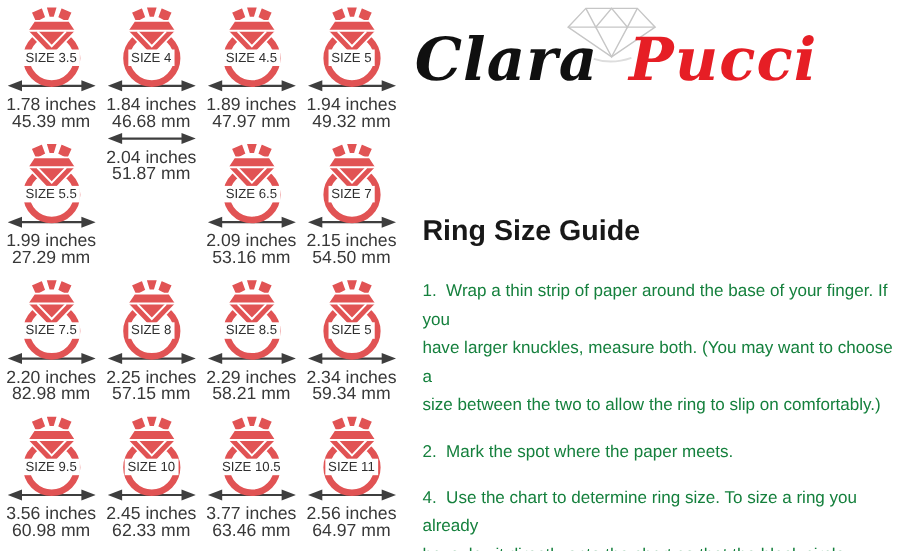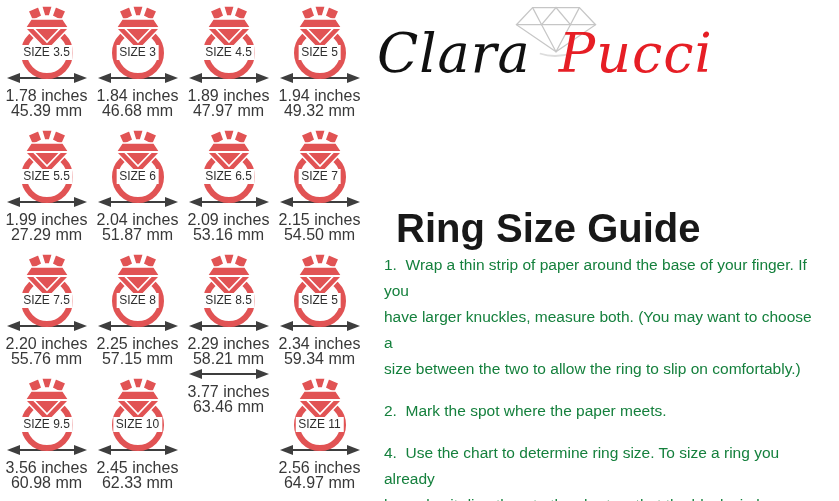--- a/index.html
+++ b/index.html
@@ -27,28 +27,28 @@
   .arrow polygon{fill:#3e3e3e;}
   .meas{margin-top:4px;text-align:center;font-size:16px;line-height:14.5px;color:#383838;}
   .meas span{display:block;}
   
   .logo{position:absolute;left:377px;top:0;width:440px;height:110px;}
   .logo-diamond{position:absolute;left:134px;top:3px;}
   .logo-diamond .line{fill:none;stroke:#c6c6c6;stroke-width:1.4px;}
   .logo-diamond .shadow{fill:none;stroke:#ddd;stroke-width:2px;}
   .logo-text{
     position:absolute;top:24px;left:0;width:440px;white-space:nowrap;
-    font-family:"DejaVu Serif", serif;font-style:italic;font-weight:normal;
+    font-family:"DejaVu Serif", serif;font-style:italic;font-weight:bold;
     font-size:54px;line-height:60px;letter-spacing:1px;
   }
   .logo-first{color:#101010;}
   .logo-second{color:var(--brand-red);margin-left:28px;}
   .guide-title{
-    position:absolute;left:384px;top:194px;margin:12px;
-    font-size:40px;font-weight:bold;color:#181818;letter-spacing:0;
+    position:absolute;left:384px;top:194px;margin:0;
+    font-size:26px;font-weight:bold;color:#181818;letter-spacing:0;
   }
   .steps{position:absolute;left:384px;top:252px;width:436px;}
   .step{
     font-size:15.5px;line-height:26px;color:#15803d;
     margin:0 0 16px 0;white-space:pre-wrap;
   }
 </style>
 </head>
 <body>
 
@@ -83,21 +83,21 @@
     <div class="icon-wrap">
       <svg width="72" height="76" viewBox="0 0 72 76">
         <circle class="band" cx="36" cy="48" r="23"></circle>
         <polygon class="gem" points="30.5,1 41.5,1 38.5,11 33.5,11"></polygon>
         <polygon class="gem" points="17,6 27.5,1.5 31,11 21.5,16"></polygon>
         <polygon class="gem" points="55,6 44.5,1.5 41,11 50.5,16"></polygon>
         <polygon class="gem" points="20,14 52,14 58,23 36,46 14,23"></polygon>
         <polyline class="facet" points="14,23 58,23"></polyline>
         <polyline class="facet" points="23,23.5 36,37 49,23.5"></polyline>
       </svg>
-      <span class="size-label">SIZE 3</span>
+      <span class="size-label">SIZE 4</span>
     </div>
     <svg class="arrow" width="80" height="14" viewBox="0 0 80 14">
       <line x1="10" y1="7" x2="70" y2="7"></line>
       <polygon points="0,7 13,2 13,12"></polygon>
       <polygon points="80,7 67,2 67,12"></polygon>
     </svg>
     <div class="meas">
       <span>1.84 inches</span>
       <span>46.68 mm</span>
     </div>
@@ -169,32 +169,20 @@
       <polygon points="0,7 13,2 13,12"></polygon>
       <polygon points="80,7 67,2 67,12"></polygon>
     </svg>
     <div class="meas">
       <span>1.99 inches</span>
       <span>27.29 mm</span>
     </div>
   </div>
 
   <div class="cell">
-    <div class="icon-wrap">
-      <svg width="72" height="76" viewBox="0 0 72 76">
-        <circle class="band" cx="36" cy="48" r="23"></circle>
-        <polygon class="gem" points="30.5,1 41.5,1 38.5,11 33.5,11"></polygon>
-        <polygon class="gem" points="17,6 27.5,1.5 31,11 21.5,16"></polygon>
-        <polygon class="gem" points="55,6 44.5,1.5 41,11 50.5,16"></polygon>
-        <polygon class="gem" points="20,14 52,14 58,23 36,46 14,23"></polygon>
-        <polyline class="facet" points="14,23 58,23"></polyline>
-        <polyline class="facet" points="23,23.5 36,37 49,23.5"></polyline>
-      </svg>
-      <span class="size-label">SIZE 6</span>
-    </div>
     <svg class="arrow" width="80" height="14" viewBox="0 0 80 14">
       <line x1="10" y1="7" x2="70" y2="7"></line>
       <polygon points="0,7 13,2 13,12"></polygon>
       <polygon points="80,7 67,2 67,12"></polygon>
     </svg>
     <div class="meas">
       <span>2.04 inches</span>
       <span>51.87 mm</span>
     </div>
   </div>
@@ -260,21 +248,21 @@
       </svg>
       <span class="size-label">SIZE 7.5</span>
     </div>
     <svg class="arrow" width="80" height="14" viewBox="0 0 80 14">
       <line x1="10" y1="7" x2="70" y2="7"></line>
       <polygon points="0,7 13,2 13,12"></polygon>
       <polygon points="80,7 67,2 67,12"></polygon>
     </svg>
     <div class="meas">
       <span>2.20 inches</span>
-      <span>55.76 mm</span>
+      <span>82.98 mm</span>
     </div>
   </div>
 
   <div class="cell">
     <div class="icon-wrap">
       <svg width="72" height="76" viewBox="0 0 72 76">
         <circle class="band" cx="36" cy="48" r="23"></circle>
         <polygon class="gem" points="30.5,1 41.5,1 38.5,11 33.5,11"></polygon>
         <polygon class="gem" points="17,6 27.5,1.5 31,11 21.5,16"></polygon>
         <polygon class="gem" points="55,6 44.5,1.5 41,11 50.5,16"></polygon>
@@ -385,20 +373,32 @@
       <polygon points="0,7 13,2 13,12"></polygon>
       <polygon points="80,7 67,2 67,12"></polygon>
     </svg>
     <div class="meas">
       <span>2.45 inches</span>
       <span>62.33 mm</span>
     </div>
   </div>
 
   <div class="cell">
+    <div class="icon-wrap">
+      <svg width="72" height="76" viewBox="0 0 72 76">
+        <circle class="band" cx="36" cy="48" r="23"></circle>
+        <polygon class="gem" points="30.5,1 41.5,1 38.5,11 33.5,11"></polygon>
+        <polygon class="gem" points="17,6 27.5,1.5 31,11 21.5,16"></polygon>
+        <polygon class="gem" points="55,6 44.5,1.5 41,11 50.5,16"></polygon>
+        <polygon class="gem" points="20,14 52,14 58,23 36,46 14,23"></polygon>
+        <polyline class="facet" points="14,23 58,23"></polyline>
+        <polyline class="facet" points="23,23.5 36,37 49,23.5"></polyline>
+      </svg>
+      <span class="size-label">SIZE 10.5</span>
+    </div>
     <svg class="arrow" width="80" height="14" viewBox="0 0 80 14">
       <line x1="10" y1="7" x2="70" y2="7"></line>
       <polygon points="0,7 13,2 13,12"></polygon>
       <polygon points="80,7 67,2 67,12"></polygon>
     </svg>
     <div class="meas">
       <span>3.77 inches</span>
       <span>63.46 mm</span>
     </div>
   </div>

